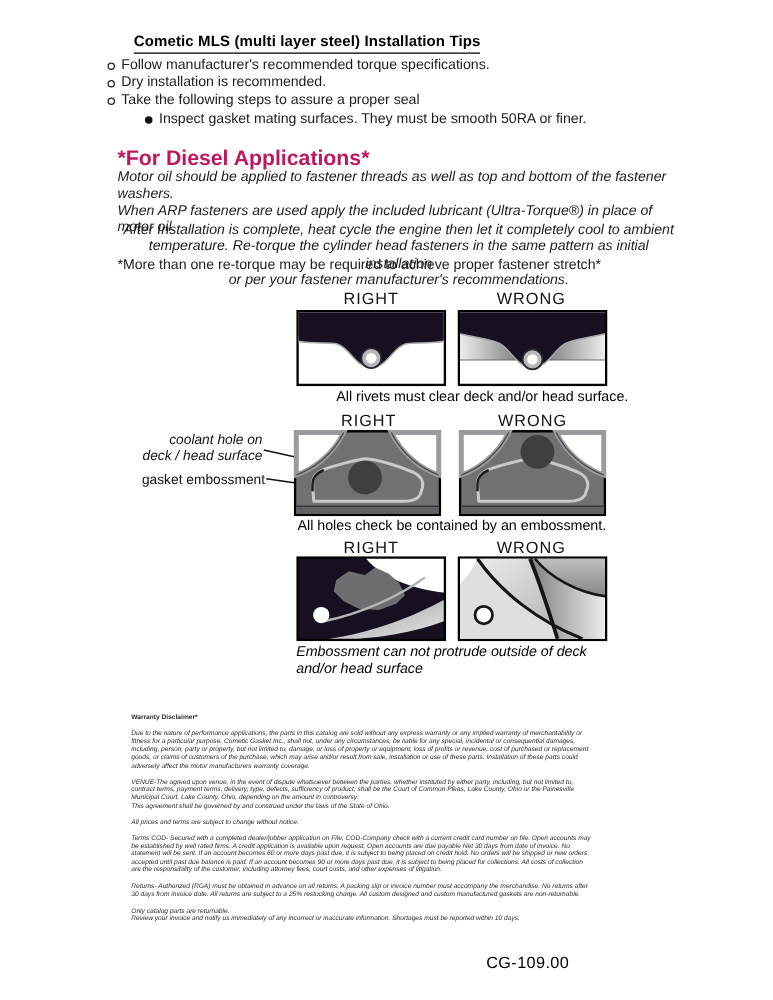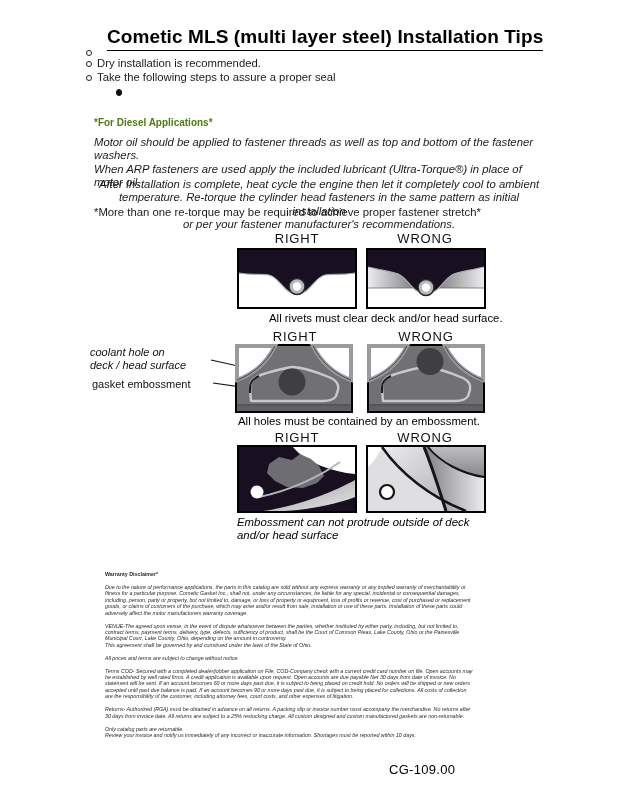--- a/index.html
+++ b/index.html
@@ -1,64 +1,66 @@
 <!DOCTYPE html>
 <html><head>
 <meta charset="utf-8">
 <style>
   html,body{margin:0;padding:0;background:#ffffff;}
   body{width:618px;height:800px;position:relative;overflow:hidden;
        font-family:"Liberation Sans","DejaVu Sans",sans-serif;color:#1b1b1b;}
   .abs{position:absolute;}
   .ml{white-space:pre-line;font-style:italic;}
   
-  .title{left:107px;top:26px;font-size:19px;font-weight:bold;color:#000;
+  .title{left:107px;top:26px;font-size:12px;font-weight:bold;color:#000;
          border-bottom:1.6px solid #000;padding-bottom:2px;letter-spacing:.1px;}
   
   .tips{left:86px;top:45px;width:470px;font-size:11.3px;}
   .brow{line-height:14.2px;display:flex;align-items:flex-start;}
   .brow.sub{padding-left:30px;}
   .dot{width:4px;height:4px;border:1px solid #222;border-radius:50%;
        margin:5px 5px 0 0;flex:0 0 auto;background:#fff;}
   .dot.filled{background:#111;border-color:#111;width:4.2px;height:4.2px;}
   
-  .dheading{left:94px;top:117px;font-size:10px;font-weight:bold;color:#4d7c0f;}
+  .dheading{left:94px;top:117px;font-size:17px;font-weight:bold;color:#be185d;}
   .dpara{left:94px;top:136px;width:450px;font-size:11.3px;line-height:13.3px;}
   .dpara2{top:178px;text-align:center;}
   .dnote{left:94px;top:206px;width:450px;font-size:11.3px;}
   
   .collabel{width:70px;text-align:center;font-size:13px;letter-spacing:.8px;color:#111;}
   .cap{font-size:11.4px;color:#000;line-height:12.6px;}
-  .callout{font-size:11px;line-height:12.6px;color:#111;}
+  .callout{font-size:11px;line-height:12.6px;text-align:right;color:#111;}
   .figbox{display:block;}
   
   .legal{left:105px;top:571px;width:414px;font-size:5.3px;line-height:6.45px;color:#2a2a2a;}
   .legal .lh{font-weight:bold;margin-bottom:6.4px;}
   .legal p{margin:0 0 6.4px 0;}
   .footer-code{left:389px;top:762px;font-size:13px;color:#000000;letter-spacing:.3px;}
 </style>
 </head>
 <body>
 
 <div class="abs title">Cometic MLS (multi layer steel) Installation Tips</div>
 
 <div class="abs tips">
   <div class="brow">
     <span class="dot"></span>
+    <span>Follow manufacturer's recommended torque specifications.</span>
   </div>
   <div class="brow">
     <span class="dot"></span>
     <span>Dry installation is recommended.</span>
   </div>
   <div class="brow">
     <span class="dot"></span>
     <span>Take the following steps to assure a proper seal</span>
   </div>
   <div class="brow sub">
     <span class="dot filled"></span>
+    <span>Inspect gasket mating surfaces.  They must be smooth 50RA or finer.</span>
   </div>
 </div>
 
 <div class="abs dheading">*For Diesel Applications*</div>
 <div class="abs dpara ml">Motor oil should be applied to fastener threads as well as top and bottom of the fastener washers.
 When ARP fasteners are used apply the included lubricant (Ultra-Torque®) in place of motor oil.</div>
 <div class="abs dpara dpara2 ml">After Installation is complete, heat cycle the engine then let it completely cool to ambient
 temperature. Re-torque the cylinder head fasteners in the same pattern as initial installation
 or per your fastener manufacturer's recommendations.</div>
 <div class="abs dnote">*More than one re-torque may be required to achieve proper fastener stretch*</div>
@@ -140,21 +142,21 @@
   <path d="M116,2 L78,2 C87,20 102,31 116,36 Z" fill="#ffffff" stroke="#9b9b9f" stroke-width="4"></path>
   <path d="M40,2 C31,20 16,31 2,36" fill="none" stroke="#44444a" stroke-width="1"></path>
   <path d="M78,2 C87,20 102,31 116,36" fill="none" stroke="#44444a" stroke-width="1"></path>
   <line x1="2" y1="61" x2="116" y2="61" stroke="#36363b" stroke-width="1.2"></line>
   <rect x="2" y="61.6" width="114" height="5.4" fill="#616165"></rect>
   <path d="M16,57 L15,43 C15,37 19,33 27,30.5 C40,26.5 52,23.5 58,23 C66,23.5 82,28 96,34 C102,37 104,41 103,46 L101,52 C99,55.5 95,57 88,57 Z" fill="none" stroke="#c9c9cb" stroke-width="2.4" stroke-linejoin="round"></path>
   <path d="M15,49 L15,43 C15,38.5 18.5,34.5 24,32" fill="none" stroke="#1e1e23" stroke-width="2"></path>
   <circle cx="63" cy="17.5" r="13.5" fill="#3e3e43"></circle>
 </svg>
 
-<div class="abs cap" style="left:238px;top:415px;">All holes must be contained by an embossment.</div>
+<div class="abs cap" style="left:238px;top:415px;">All holes check be contained by an embossment.</div>
 
 <div class="abs collabel" style="left:262px;top:430px;">RIGHT</div>
 <div class="abs collabel" style="left:390px;top:430px;">WRONG</div>
 
 <svg class="abs figbox" style="left:237px;top:445px;" width="120" height="68" viewBox="0 0 120 68">
   <defs>
     <linearGradient id="r3g" x1="0" y1="0" x2="1" y2="1">
       <stop offset="0" stop-color="#98989c"></stop>
         <stop offset="1" stop-color="#e8e8ea"></stop>
     </linearGradient>

